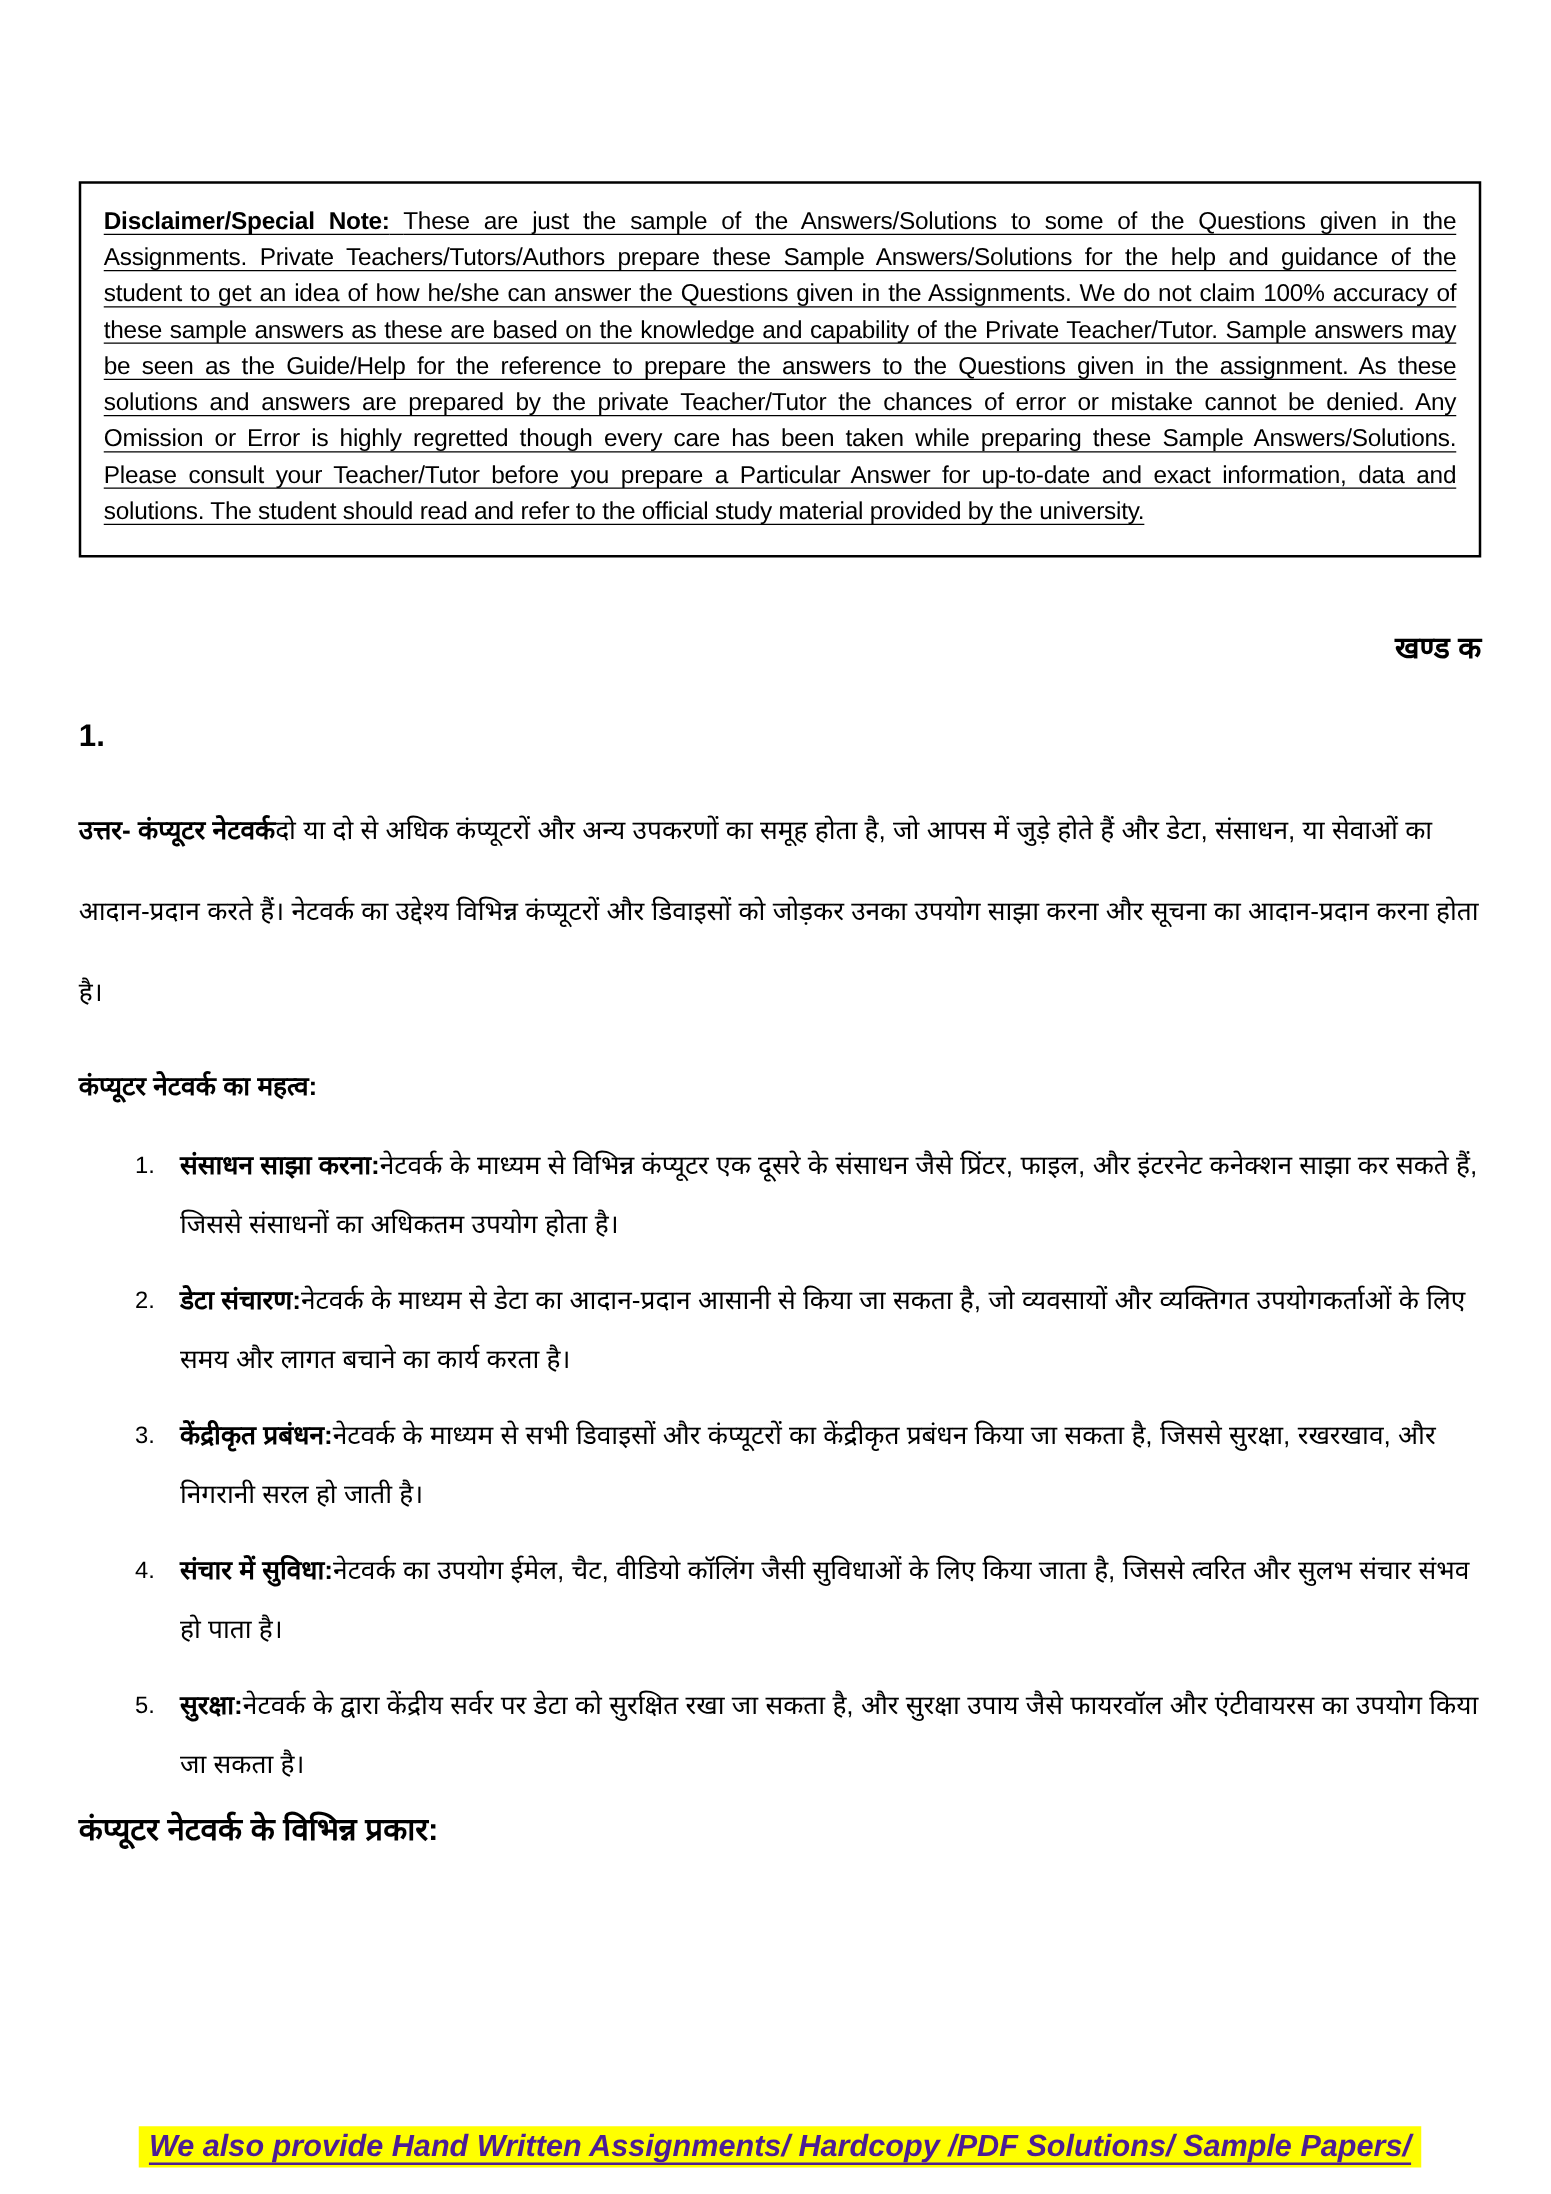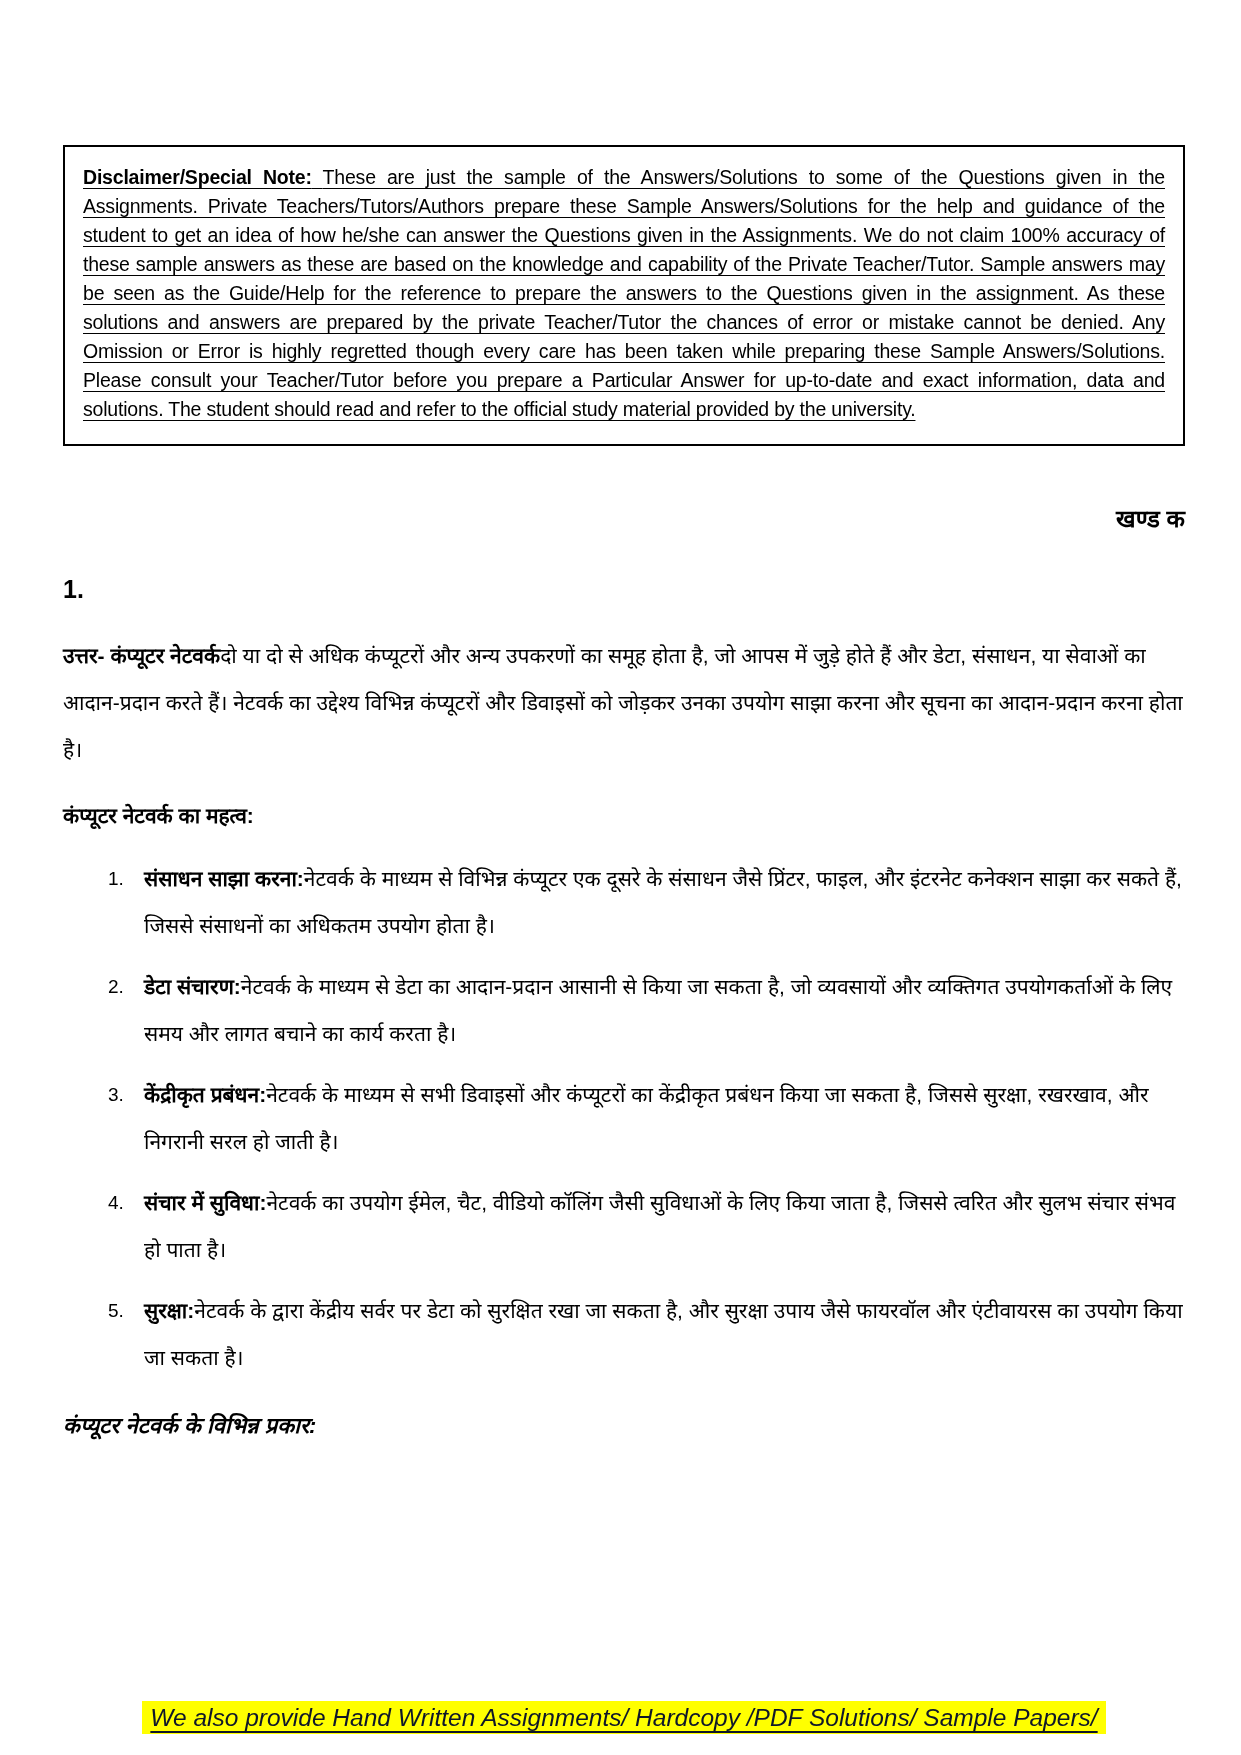--- a/index.html
+++ b/index.html
@@ -51,21 +51,21 @@
     font-size: 25px;
     line-height: 34px;
     display: flex;
   }
   .question .q-num { flex: 0 0 auto; margin-right: 8px; }
 
   
   .answer {
     margin-top: 26px;
     font-size: 21px;
-    line-height: 47px;
+    line-height: 65px;
     text-align: left;
   }
   .answer b { font-weight: bold; }
 
   
   .subheading {
     margin-top: 28px;
     font-weight: bold;
     font-size: 21px;
     line-height: 30px;
@@ -83,40 +83,38 @@
     margin-bottom: 14px;
   }
   .imp-item .num {
     flex: 0 0 36px;
     font-size: 19px;
   }
   .imp-item .item-body { flex: 1 1 auto; }
   .imp-item .item-body b { font-weight: bold; }
 
   .types-heading {
-    margin-top: 16px;
     font-weight: bold;
-    font-size: 22px;
+    font-size: 25px;
     line-height: 30px;
-    font-style: italic;
   }
 
   
   .footer {
     margin-top: auto;
     padding-bottom: 4px;
   }
   .footer-line {
     text-align: center;
     line-height: 44px;
   }
   .footer-line .hl {
     background: #ffff00;
-    color: #0f172a;
-    font-weight: normal;
+    color: #4c1d95;
+    font-weight: bold;
     font-style: italic;
     font-size: 24.5px;
     text-decoration: underline;
     text-decoration-thickness: 2px;
     text-underline-offset: 5px;
     padding: 3px 8px;
   }
 </style>
 </head>
 <body>

